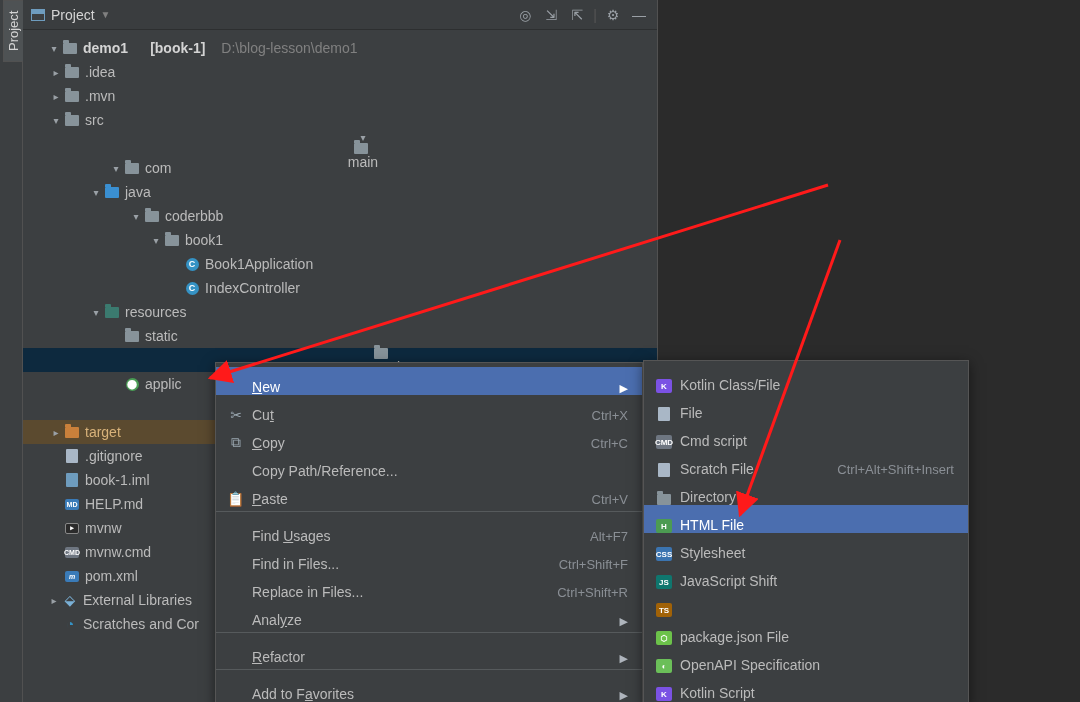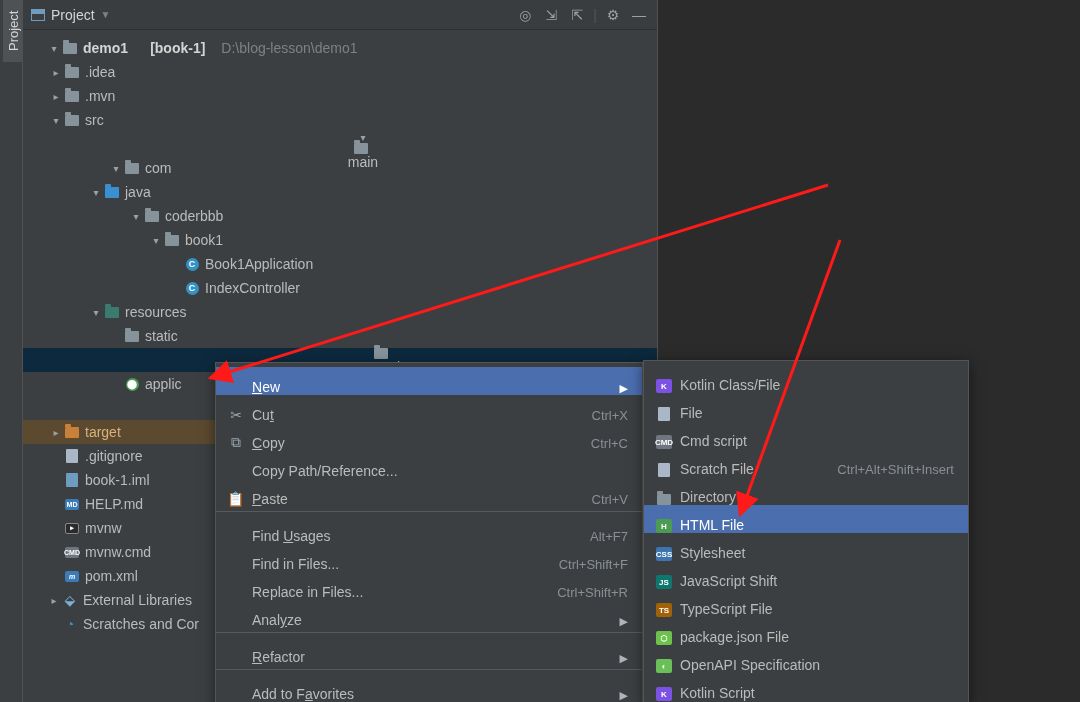--- a/index.html
+++ b/index.html
@@ -419,21 +419,20 @@
     <div class="menu-row">
       <span class="mi-icon">
         <span class="ft" style="background: #0f766e;">JS</span>
       </span>
       <span class="mi-label">JavaScript Shift</span>
     </div>
     <div class="menu-row">
       <span class="mi-icon">
         <span class="ft" style="background: #a16207;">TS</span>
       </span>
-      <span class="mi-label">TypeScript File</span>
     </div>
     <div class="menu-row">
       <span class="mi-icon">
         <span class="ft" style="background: rgb(108, 194, 74);">⬡</span>
       </span>
       <span class="mi-label">package.json File</span>
     </div>
     <div class="menu-row">
       <span class="mi-icon">
         <span class="ft" style="background: rgb(107, 191, 89);">◐</span>

